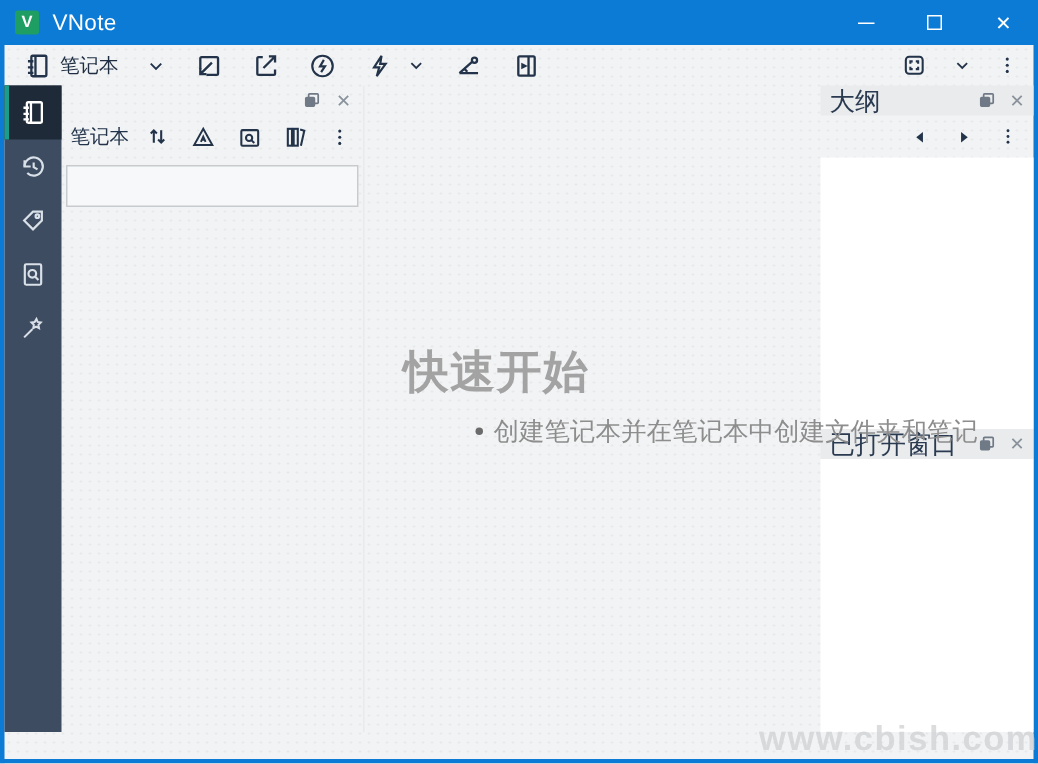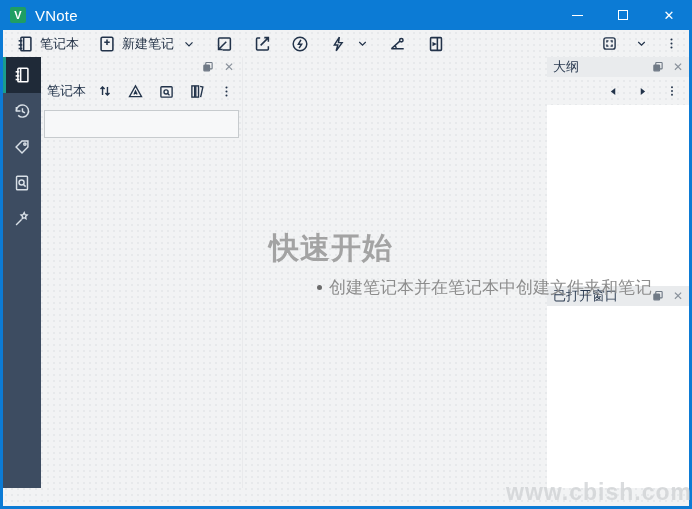--- a/index.html
+++ b/index.html
@@ -59,21 +59,21 @@
   .quick-start { padding-left:26px; padding-top:171px; }
   .qs-title { font-size:30px; font-weight:700; color:#a3a3a3; letter-spacing:1px; }
   .qs-list { margin-top:10px; margin-left:48px; list-style:none; }
   .qs-list li { font-size:17px; color:#8d8d8d; line-height:17px; position:relative; padding-left:12px; white-space:nowrap; }
   .qs-list li::before { content:""; position:absolute; left:0; top:6px; width:5px; height:5px; border-radius:50%; background:#6b6b6b; }
 
   
   .right-panel { width:142px; flex:none; display:flex; flex-direction:column; }
   .side-header { height:20px; background:#e9ebed; display:flex; align-items:center; padding:0 6px;
                  color:#2a3a50; }
-  .side-header .hdr-title { font-size:13px; flex:1; white-space:nowrap; }
+  .side-header .hdr-title { font-size:17px; flex:1; white-space:nowrap; }
   .side-header .hdr-icons { display:flex; align-items:center; gap:8px; color:#707a86; }
   .outline-nav { height:28px; display:flex; align-items:center; justify-content:flex-end; gap:16px;
                  padding:0 10px; color:#22334a; }
   .white-area { background:#ffffff; }
   .outline-body { height:181px; }
   .windows-body { flex:1; }
   .hdr-close { font-size:12px; color:#8a929c; line-height:1; cursor:pointer; }
 
   
   .statusbar { height:18px; flex:none; }
@@ -109,27 +109,20 @@
         <svg class="ic" width="20" height="20" viewBox="0 0 22 22" fill="none" stroke="currentColor" stroke-width="1.7">
           <rect x="6.5" y="3.5" width="11" height="15" rx="1"></rect>
             <line x1="9.5" y1="3.5" x2="9.5" y2="18.5"></line>
           <line x1="4" y1="7.5" x2="8" y2="7.5"></line>
             <line x1="4" y1="12" x2="8" y2="12"></line>
             <line x1="4" y1="16" x2="8" y2="16"></line>
         </svg>
         <span class="tb-label">笔记本</span>
       </div>
       <div class="tb-gap"></div>
-      <div class="tb-btn">
-        <svg class="ic" width="20" height="20" viewBox="0 0 22 22" fill="none" stroke="currentColor" stroke-width="1.7">
-          <rect x="4.5" y="3.5" width="13" height="15" rx="1.5"></rect>
-            <path d="M8 9h6M11 6v6"></path>
-        </svg>
-        <span class="tb-label">新建笔记</span>
-      </div>
       <div class="tb-btn">
         <svg class="ic" width="14" height="14" viewBox="0 0 22 22" fill="none" stroke="currentColor" stroke-width="2">
             <path d="M5.5 8.5 11 14l5.5-5.5"></path>
           </svg>
       </div>
       <div class="tb-gap"></div>
       <div class="tb-btn">
         <svg class="ic" width="20" height="20" viewBox="0 0 22 22" fill="none" stroke="currentColor" stroke-width="1.7">
           <path d="M9.5 17.5H17a1 1 0 0 0 1-1V5.5a1 1 0 0 0-1-1H6a1 1 0 0 0-1 1V13"></path>
           <path d="M13.5 8.5 5 17M5 12.5V17h4.5"></path>

